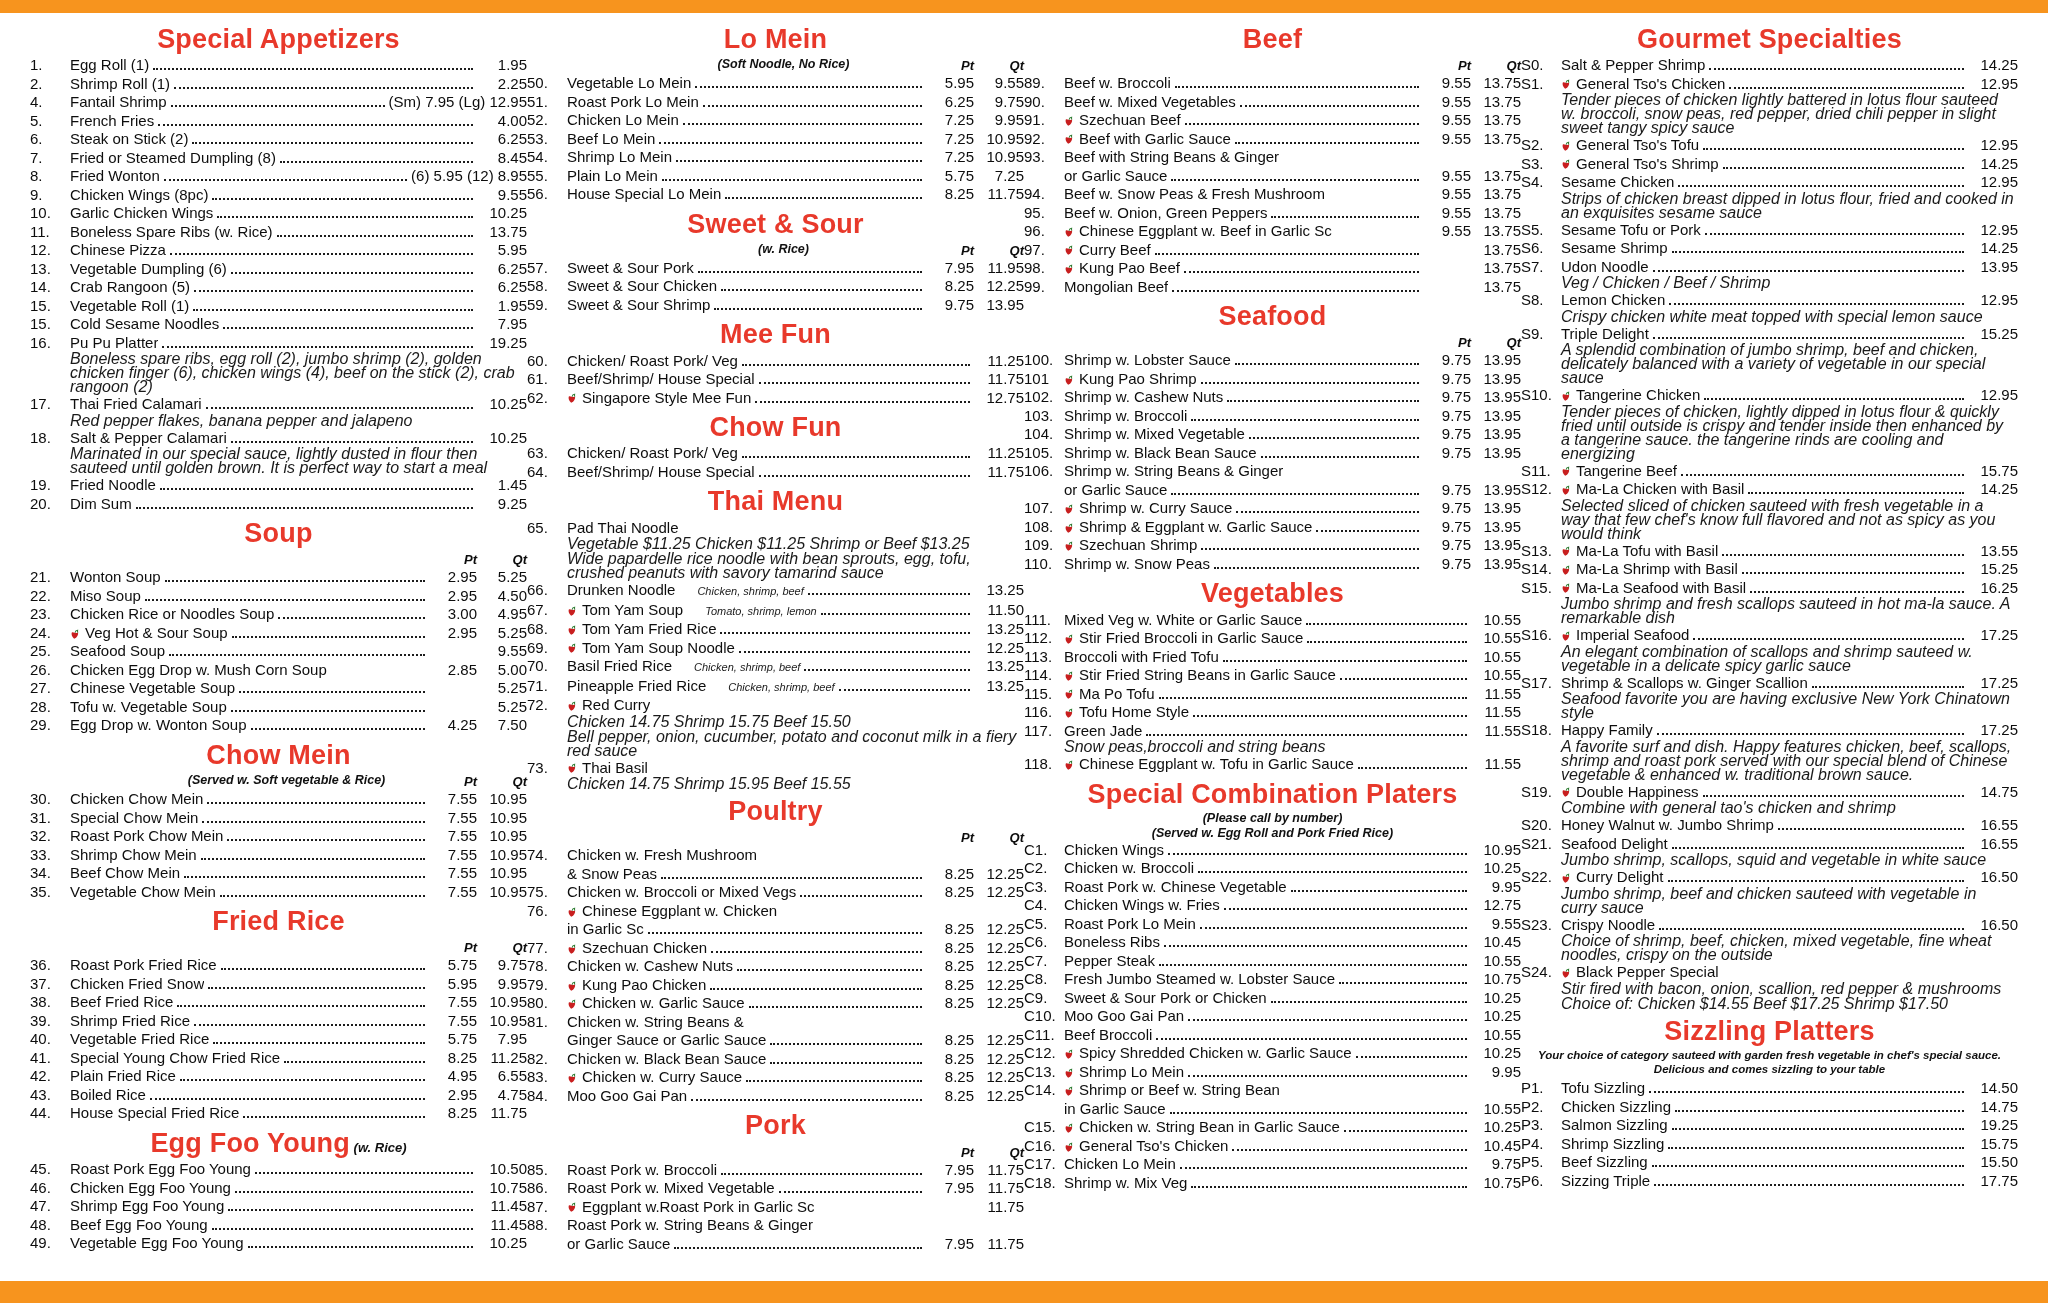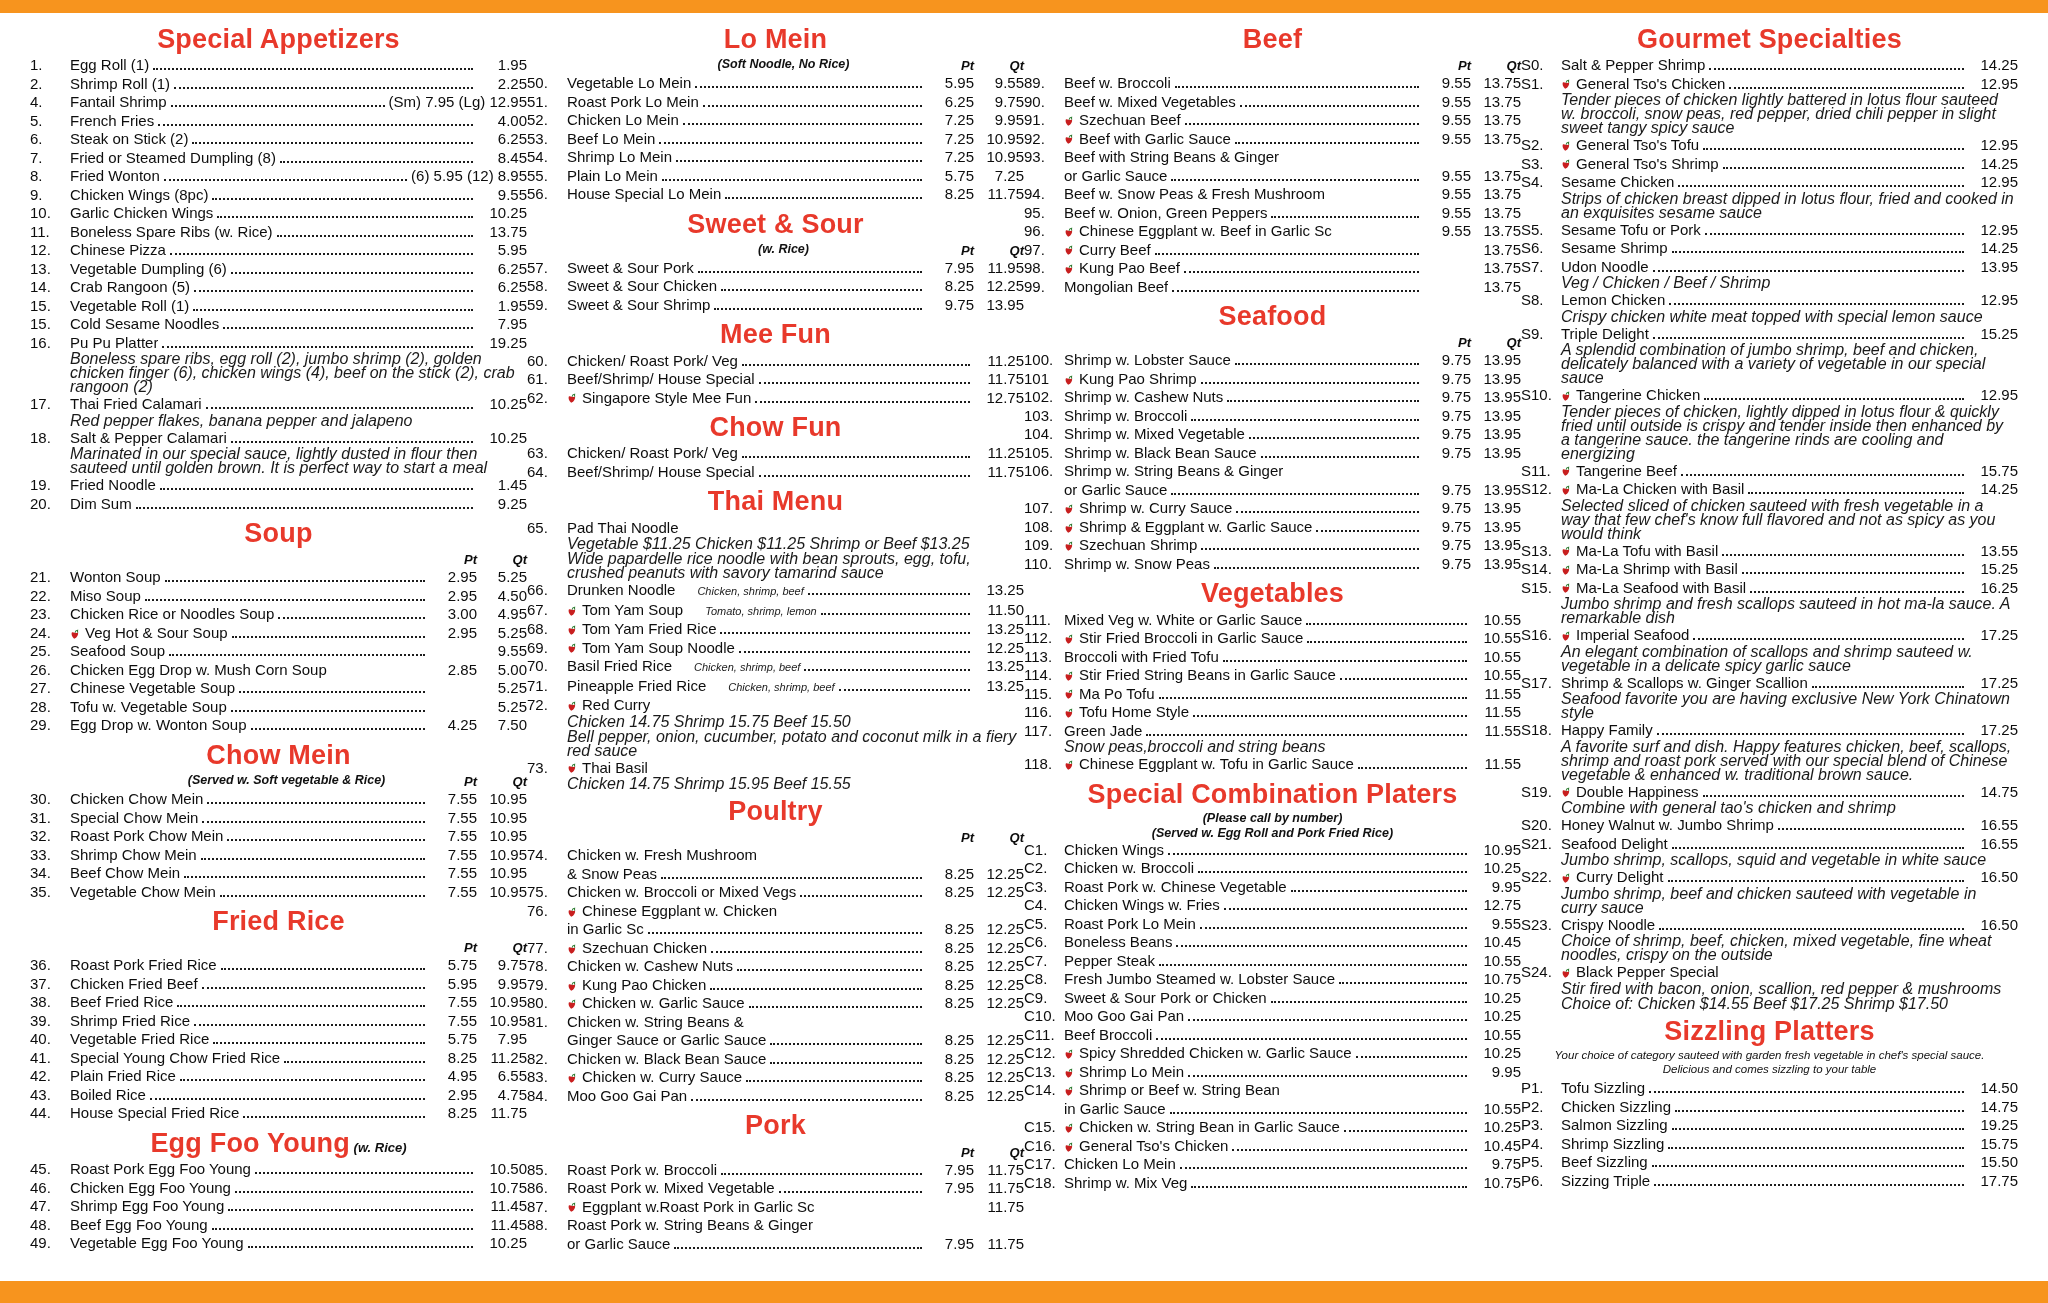--- a/index.html
+++ b/index.html
@@ -12,21 +12,21 @@
   .menu{flex:1;display:flex;padding:6px 30px 0;overflow:hidden}
   .col{flex:1;min-width:0}
   .section{margin-bottom:3px}
   .sec-title{color:var(--heading,#E8392B);font-size:27px;font-weight:bold;text-align:center;line-height:1.12;margin:5px 0 2px;letter-spacing:.2px}
   .title-note{color:#111;font-size:13px;font-style:italic;font-weight:bold;letter-spacing:0}
   .subrow{position:relative;height:17px;margin-bottom:1px}
   .subrow .subtitle{position:absolute;left:16px;right:0;top:1px}
   .subtitle{text-align:center;font-size:12.5px;font-weight:bold;font-style:italic;line-height:1.2;color:#111}
   .subtitle.center{position:static;height:15px}
   .ptqt{position:absolute;right:0;top:2px;display:flex}
-  .intro{text-align:center;font-size:11.5px;font-style:italic;font-weight:normal;line-height:1.22;margin:0 16px 3px;color:#111}
+  .intro{text-align:center;font-size:11.5px;font-style:italic;font-weight:bold;line-height:1.22;margin:0 16px 3px;color:#111}
   .line{display:flex;align-items:baseline;font-size:15px;line-height:18.5px;white-space:nowrap}
   .num{flex:none;width:40px}
   .pep{flex:none;width:15px;align-self:center}
   .pep svg{display:block;transform:translateY(1px)}
   .nm{flex:0 1 auto;min-width:0;overflow:hidden}
   .idesc{flex:none;font-size:11px;font-style:italic;margin-left:22px;color:#1a1a1a}
   .leader{flex:1 1 8px;min-width:6px;margin:0 4px 3px;align-self:baseline}
   .leader.dots{border-bottom:2.2px dotted #1c1c1c}
   .pp{flex:none;width:48px;text-align:right}
   .pp.qtcol{width:50px}
@@ -381,21 +381,21 @@
               <span class="num">36.</span>
               <span class="nm">Roast Pork Fried Rice</span>
               <span class="leader dots"></span>
               <span class="pp">5.75</span>
               <span class="pp qtcol">9.75</span>
             </div>
           </div>
           <div class="item">
             <div class="line">
               <span class="num">37.</span>
-              <span class="nm">Chicken Fried Beef</span>
+              <span class="nm">Chicken Fried Snow</span>
               <span class="leader dots"></span>
               <span class="pp">5.95</span>
               <span class="pp qtcol">9.95</span>
             </div>
           </div>
           <div class="item">
             <div class="line">
               <span class="num">38.</span>
               <span class="nm">Beef Fried Rice</span>
               <span class="leader dots"></span>
@@ -1396,21 +1396,21 @@
             <div class="line">
               <span class="num">C5.</span>
               <span class="nm">Roast Pork Lo Mein</span>
               <span class="leader dots"></span>
               <span class="pp single">9.55</span>
             </div>
           </div>
           <div class="item">
             <div class="line">
               <span class="num">C6.</span>
-              <span class="nm">Boneless Beans</span>
+              <span class="nm">Boneless Ribs</span>
               <span class="leader dots"></span>
               <span class="pp single">10.45</span>
             </div>
           </div>
           <div class="item">
             <div class="line">
               <span class="num">C7.</span>
               <span class="nm">Pepper Steak</span>
               <span class="leader dots"></span>
               <span class="pp single">10.55</span>

